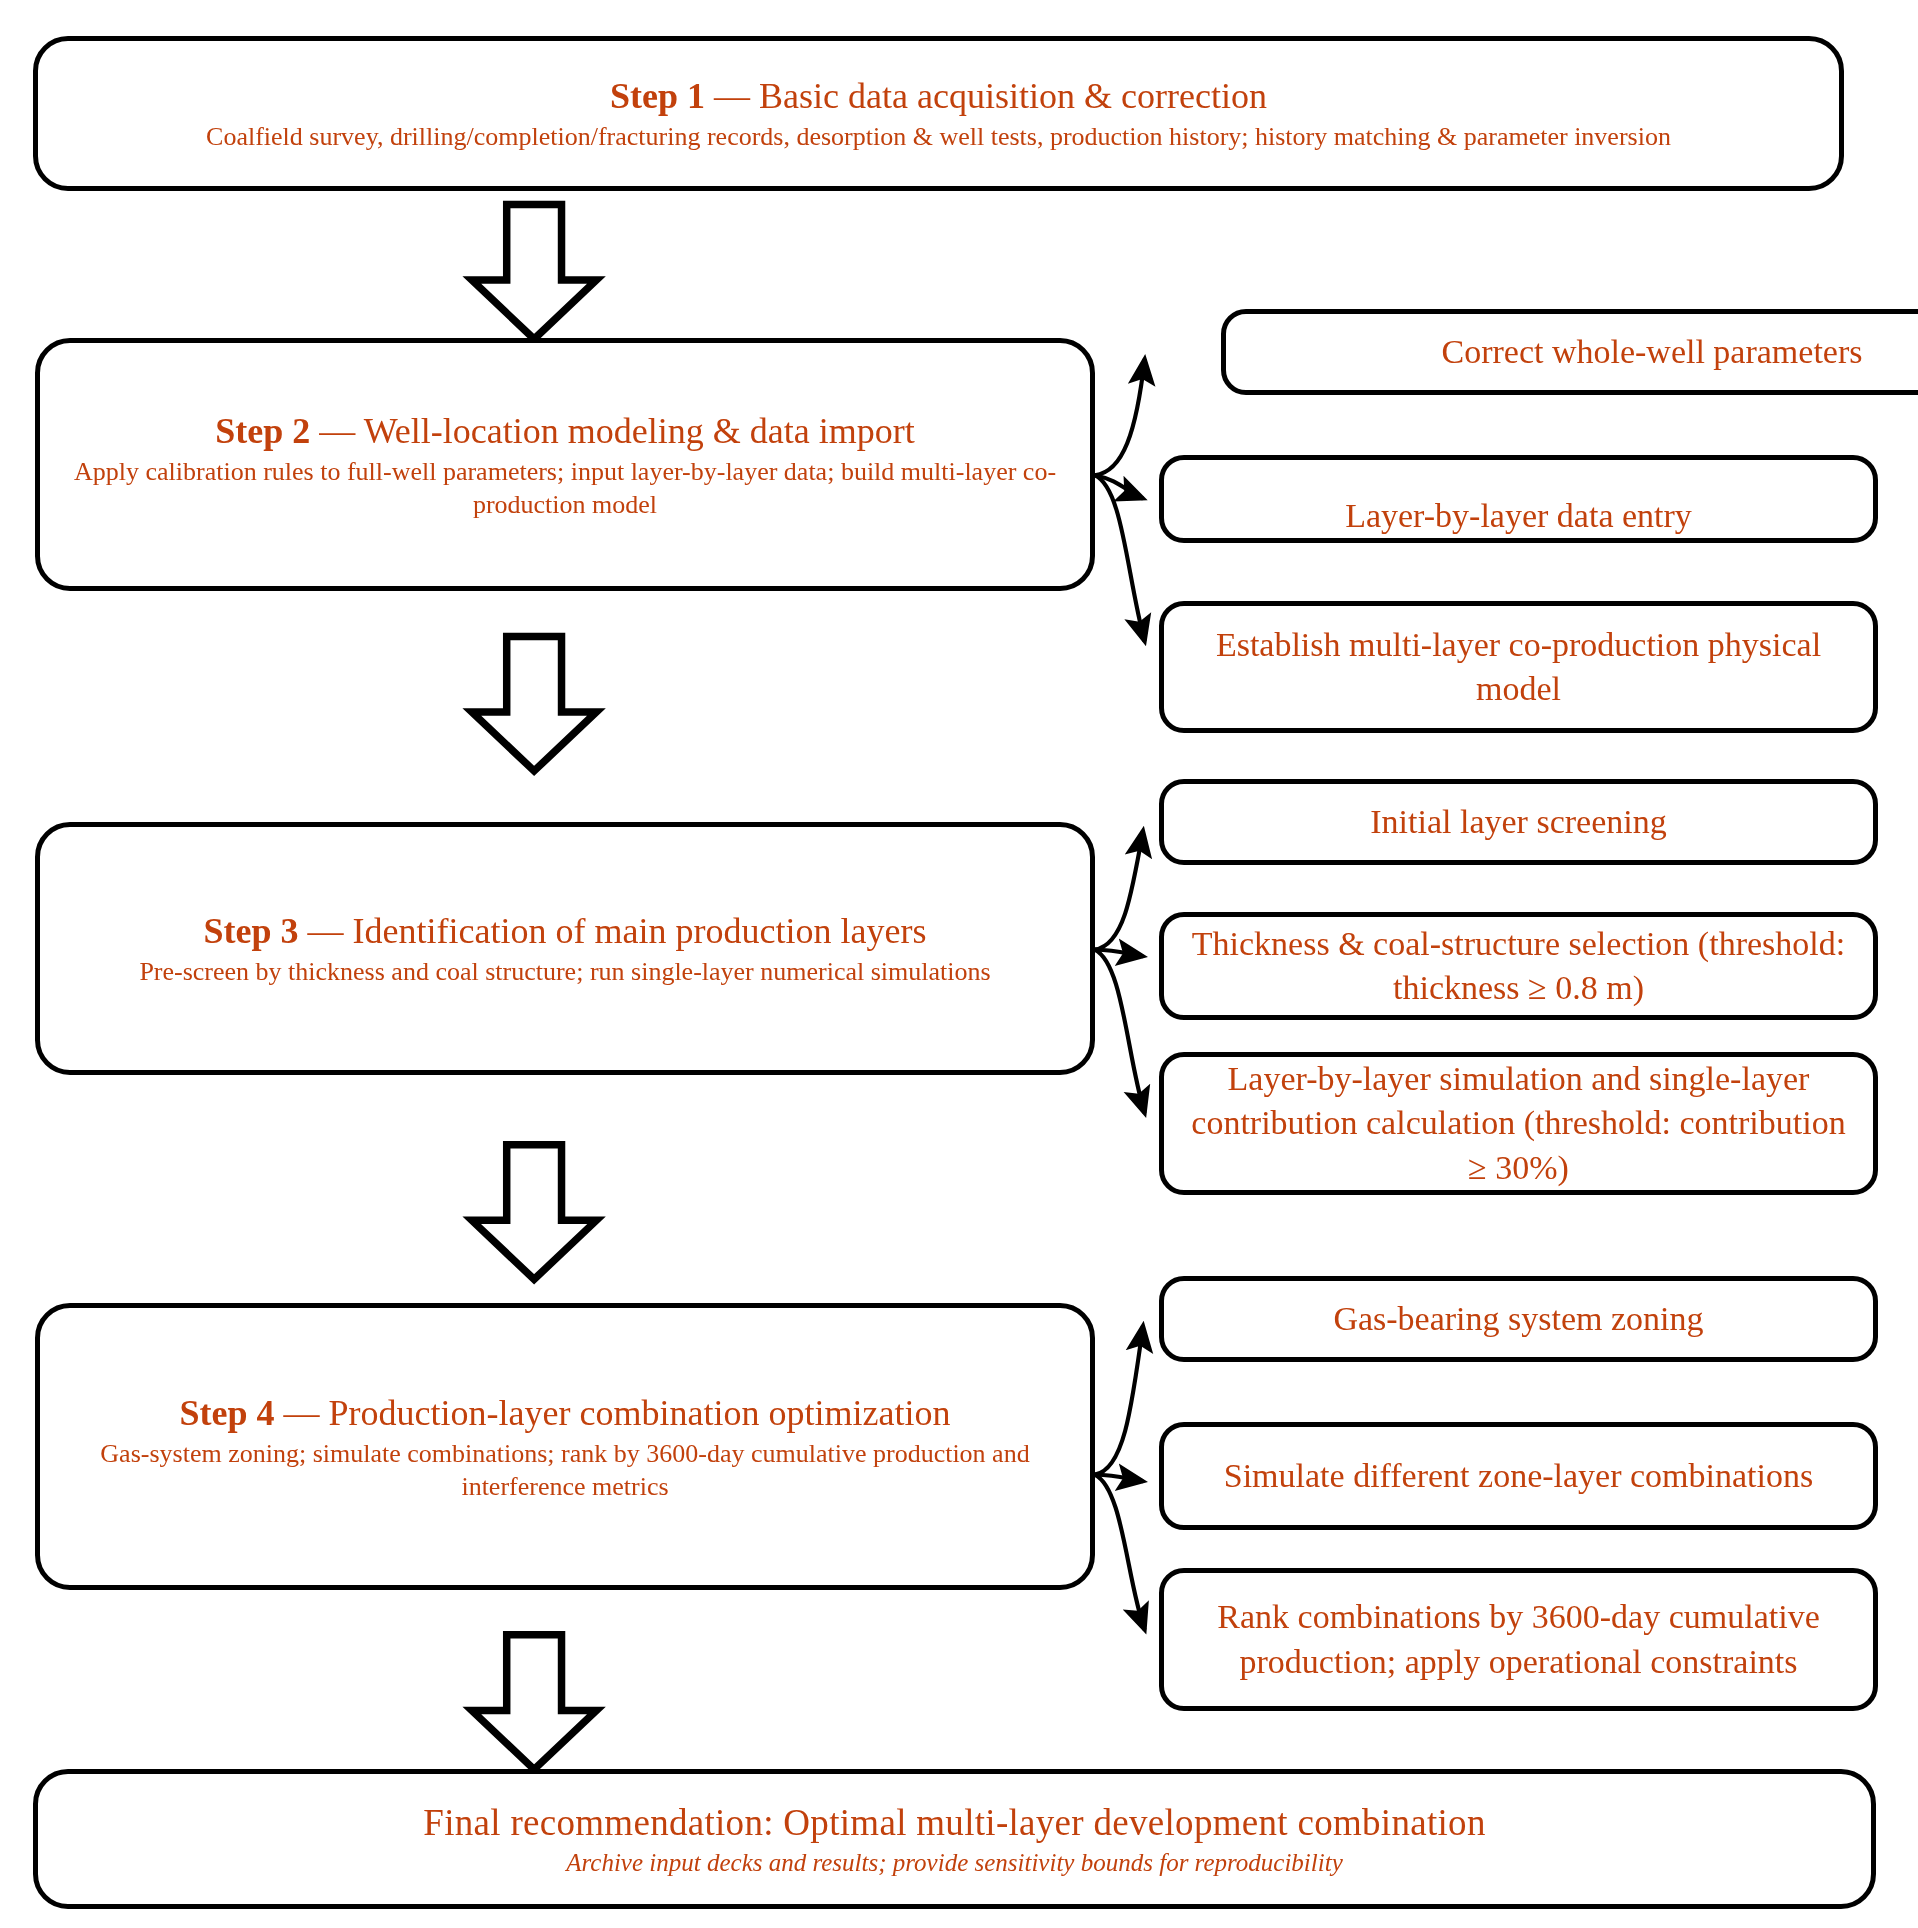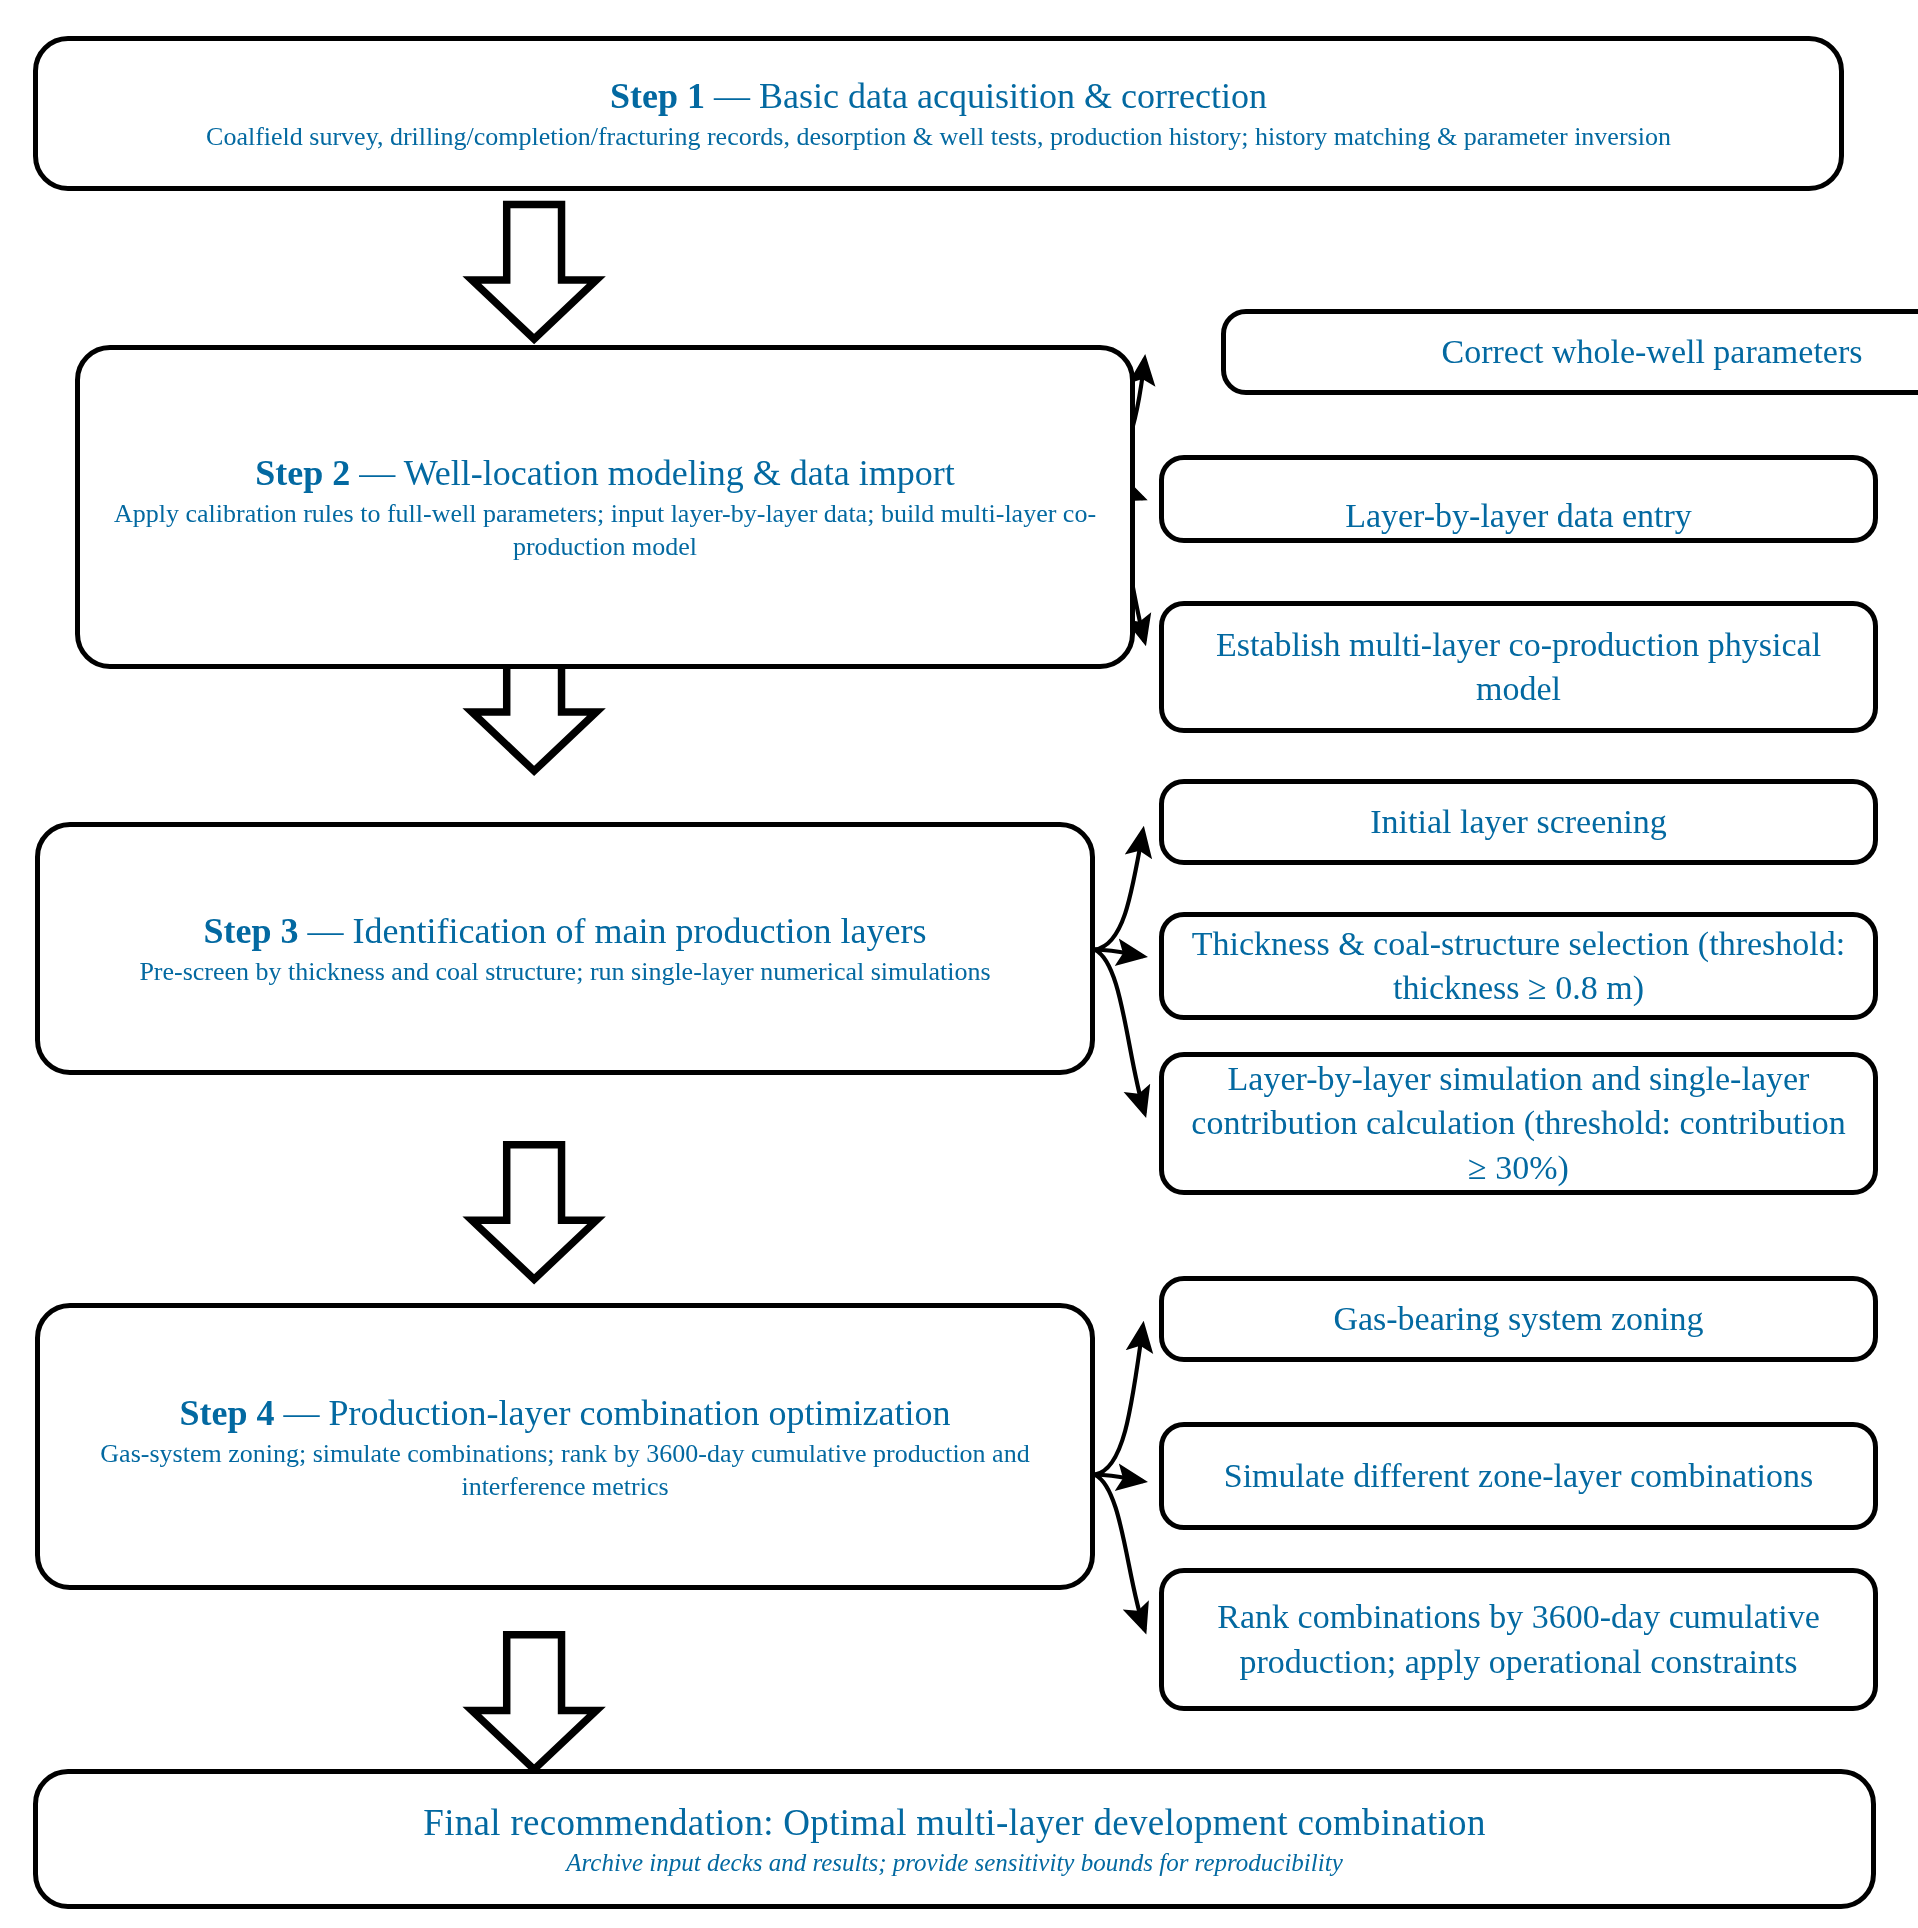--- a/index.html
+++ b/index.html
@@ -19,21 +19,21 @@
     position: absolute;
     box-sizing: border-box;
     background: #ffffff;
     border: 5px solid #000000;
     border-radius: 35px;
     display: flex;
     flex-direction: column;
     align-items: center;
     justify-content: center;
     text-align: center;
-    color: #0369a1;
+    color: #c2410c;
     z-index: 3;
   }
   .node.side {
     border-width: 5px;
     border-radius: 25px;
   }
   .node .ttl {
     font-size: 36px;
     line-height: 1.30;
     white-space: nowrap;
@@ -110,21 +110,21 @@
     </g>
   </svg>
 
   <div class="node step1" style="left:33px; top:36px; width:1811px; height:155px;">
     <div class="ttl">
       <span class="strong">Step 1</span><span> — </span><span>Basic data acquisition &amp; correction</span>
     </div>
     <div class="sub">Coalfield survey, drilling/completion/fracturing records, desorption &amp; well tests, production history; history matching &amp; parameter inversion</div>
   </div>
 
-  <div class="node step2" style="left:35px; top:345px; width:1060px; height:324px;margin-left:40px;">
+  <div class="node step2" style="left:35px; top:338px; width:1060px; height:253px;">
     <div class="ttl">
       <span class="strong">Step 2</span><span> — </span><span>Well-location modeling &amp; data import</span>
     </div>
     <div class="sub">Apply calibration rules to full-well parameters; input layer-by-layer data; build multi-layer co-production model</div>
   </div>
 
   <div class="node side" style="left:1221px; top:309px; width:862px; height:86px;text-align:right;">
     <div class="side-txt">Correct whole-well parameters</div>
   </div>
   <div class="node side" style="left:1159px; top:455px; width:719px; height:88px;justify-content:flex-end;">

